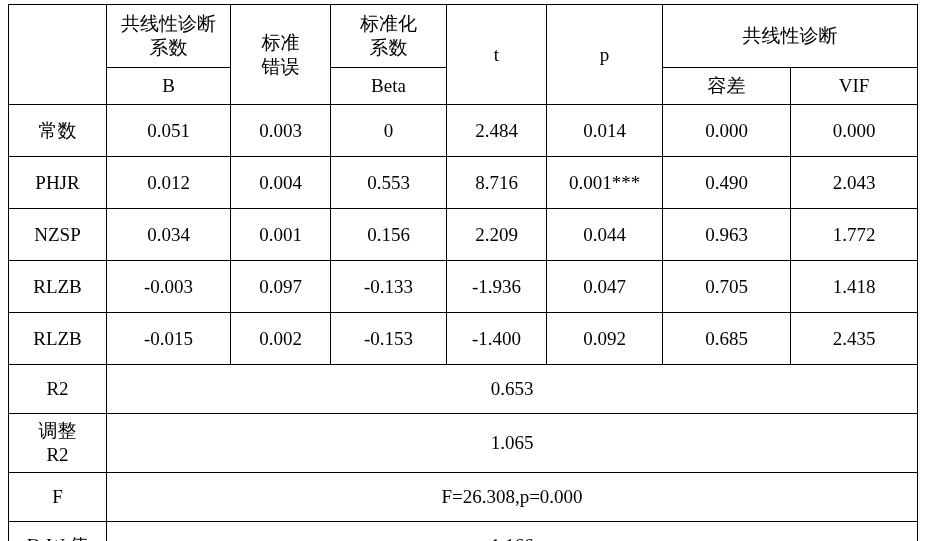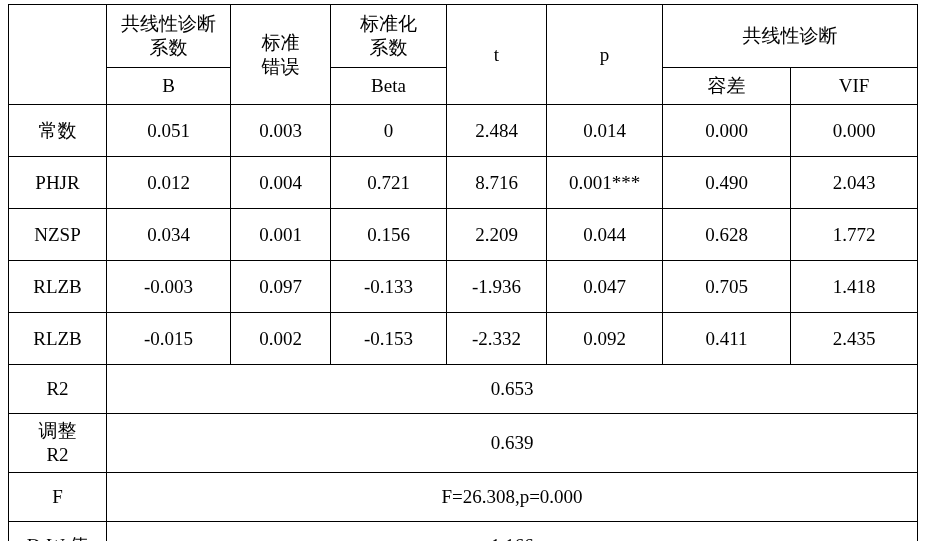--- a/index.html
+++ b/index.html
@@ -126,71 +126,71 @@
         <td>2.484</td>
         <td>0.014</td>
         <td>0.000</td>
         <td>0.000</td>
       </tr>
 
       <tr class="data-row">
         <td class="rowlabel">PHJR</td>
         <td>0.012</td>
         <td>0.004</td>
-        <td>0.721</td>
+        <td>0.553</td>
         <td>8.716</td>
         <td class="nowrap">0.001***</td>
         <td>0.490</td>
         <td>2.043</td>
       </tr>
 
       <tr class="data-row">
         <td class="rowlabel">NZSP</td>
         <td>0.034</td>
         <td>0.001</td>
         <td>0.156</td>
         <td>2.209</td>
         <td>0.044</td>
-        <td>0.628</td>
+        <td>0.963</td>
         <td>1.772</td>
       </tr>
 
       <tr class="data-row">
         <td class="rowlabel">RLZB</td>
         <td>-0.003</td>
         <td>0.097</td>
         <td>-0.133</td>
         <td>-1.936</td>
         <td>0.047</td>
         <td>0.705</td>
         <td>1.418</td>
       </tr>
 
       <tr class="data-row">
         <td class="rowlabel">RLZB</td>
         <td>-0.015</td>
         <td>0.002</td>
         <td>-0.153</td>
-        <td>-2.332</td>
+        <td>-1.400</td>
         <td>0.092</td>
-        <td>0.411</td>
+        <td>0.685</td>
         <td>2.435</td>
       </tr>
 
       <tr class="sum-row">
         <td class="rowlabel">R2</td>
         <td colspan="7">0.653</td>
       </tr>
 
       <tr class="sum-row-tall">
         <td class="rowlabel twoline">
           <div>调整</div>
           <div>R2</div>
         </td>
-        <td colspan="7">0.639</td>
+        <td colspan="7">1.065</td>
       </tr>
 
       <tr class="sum-row">
         <td class="rowlabel">F</td>
         <td colspan="7">F=26.308,p=0.000</td>
       </tr>
 
       <tr class="sum-row">
         <td class="rowlabel nowrap">D-W 值</td>
         <td colspan="7">1.166</td>

